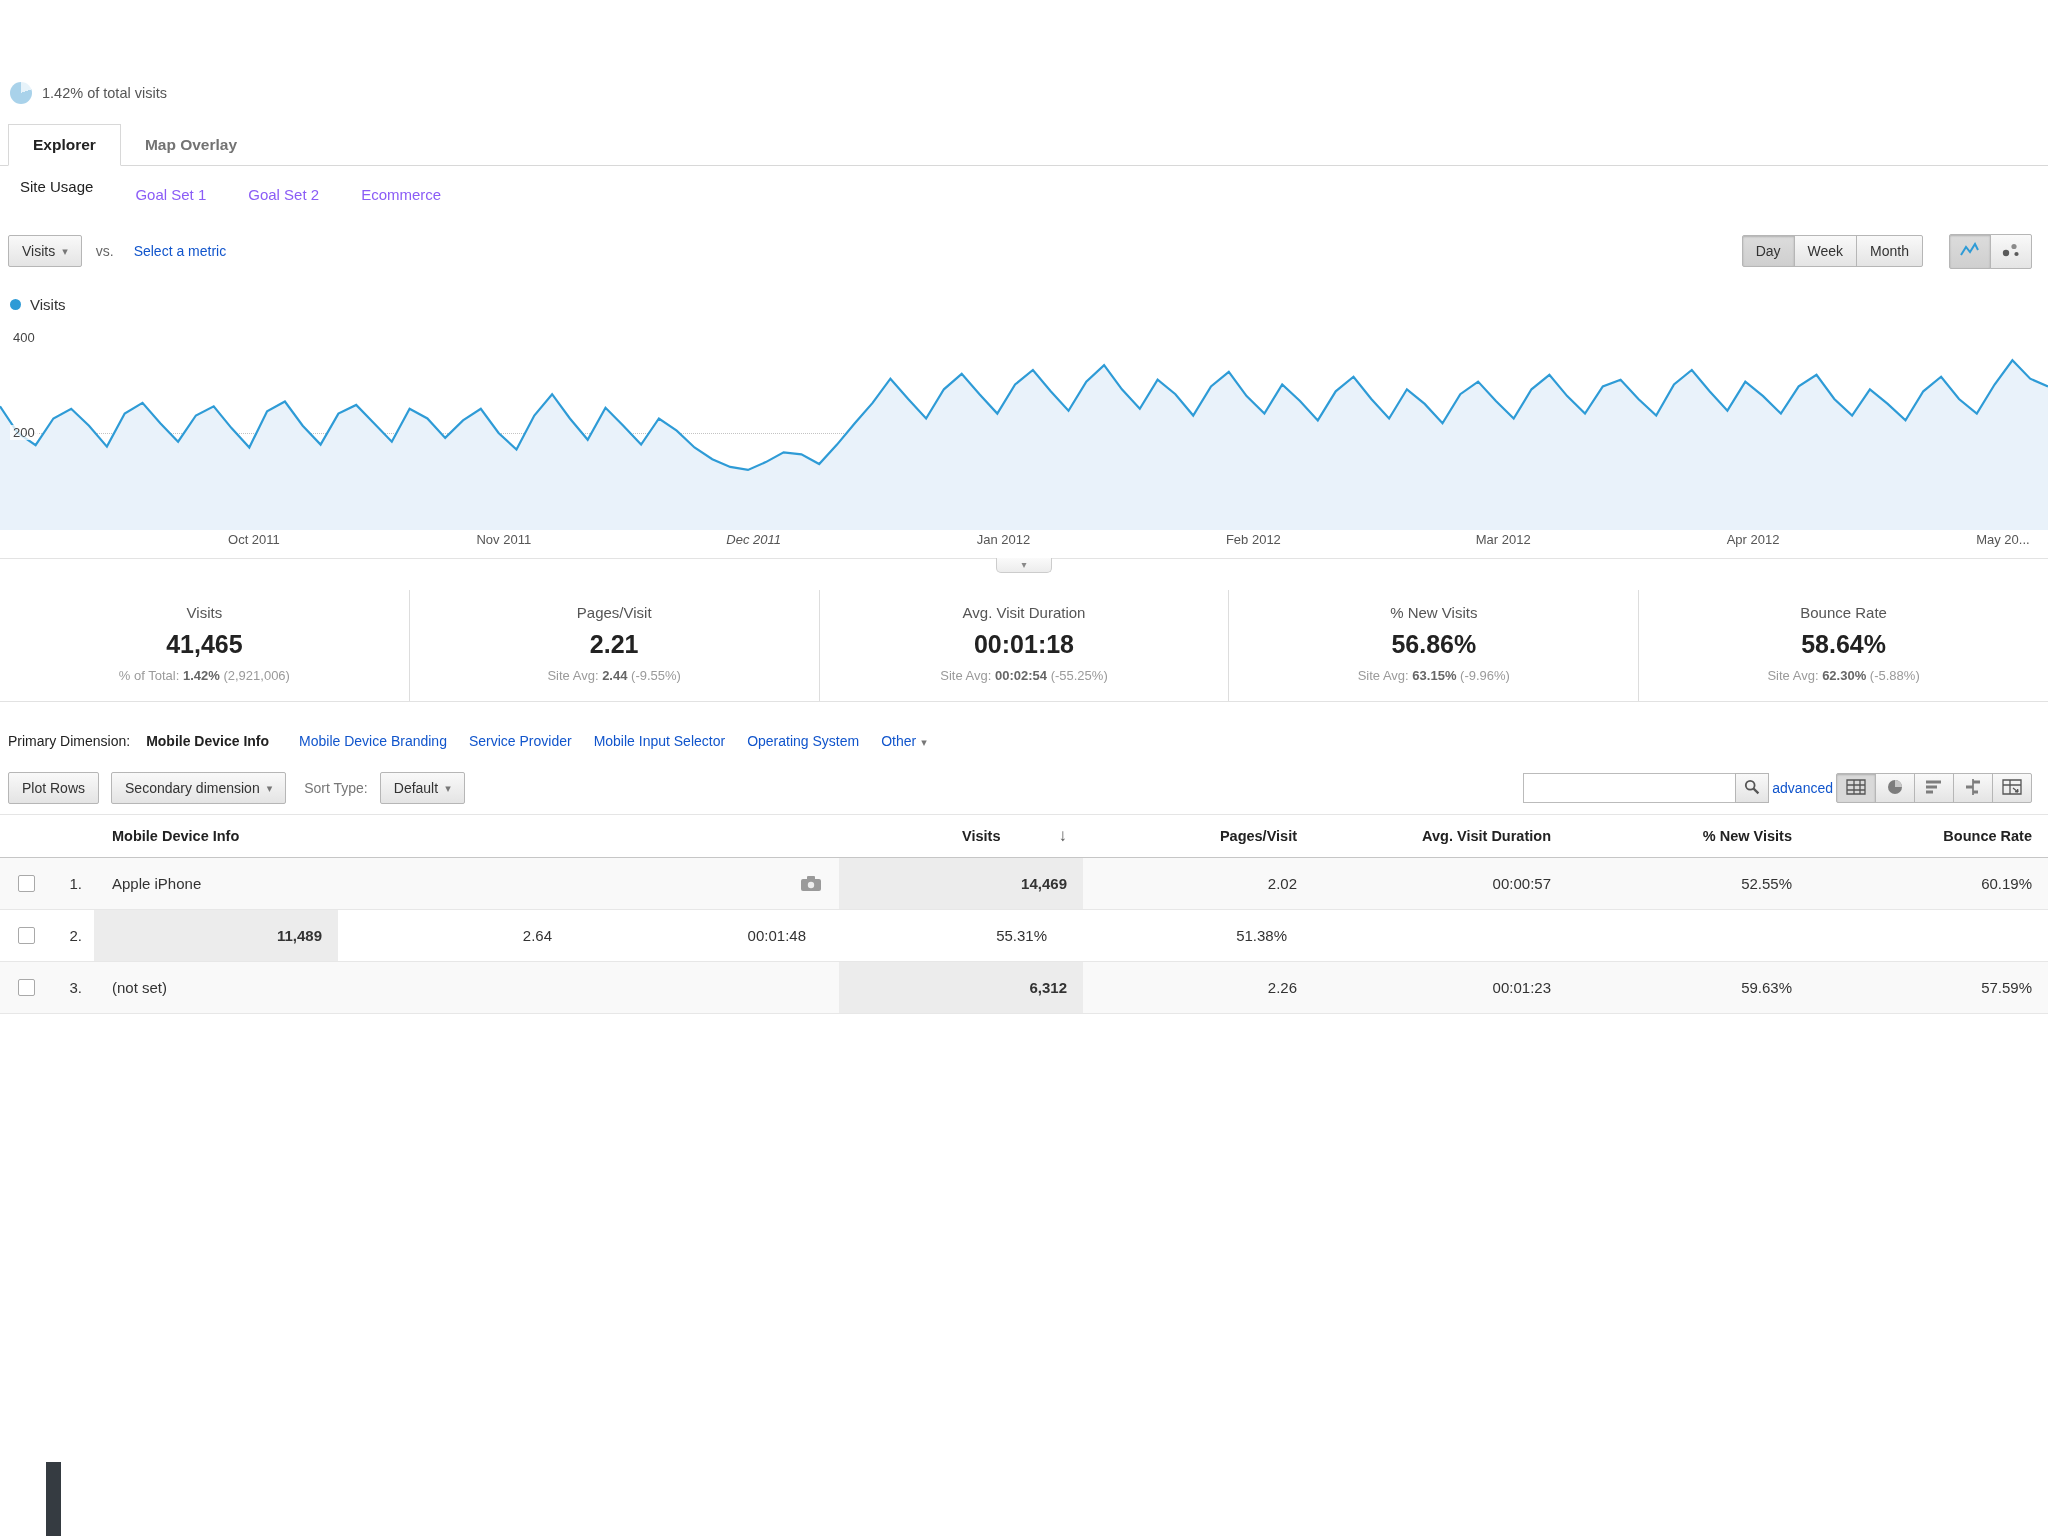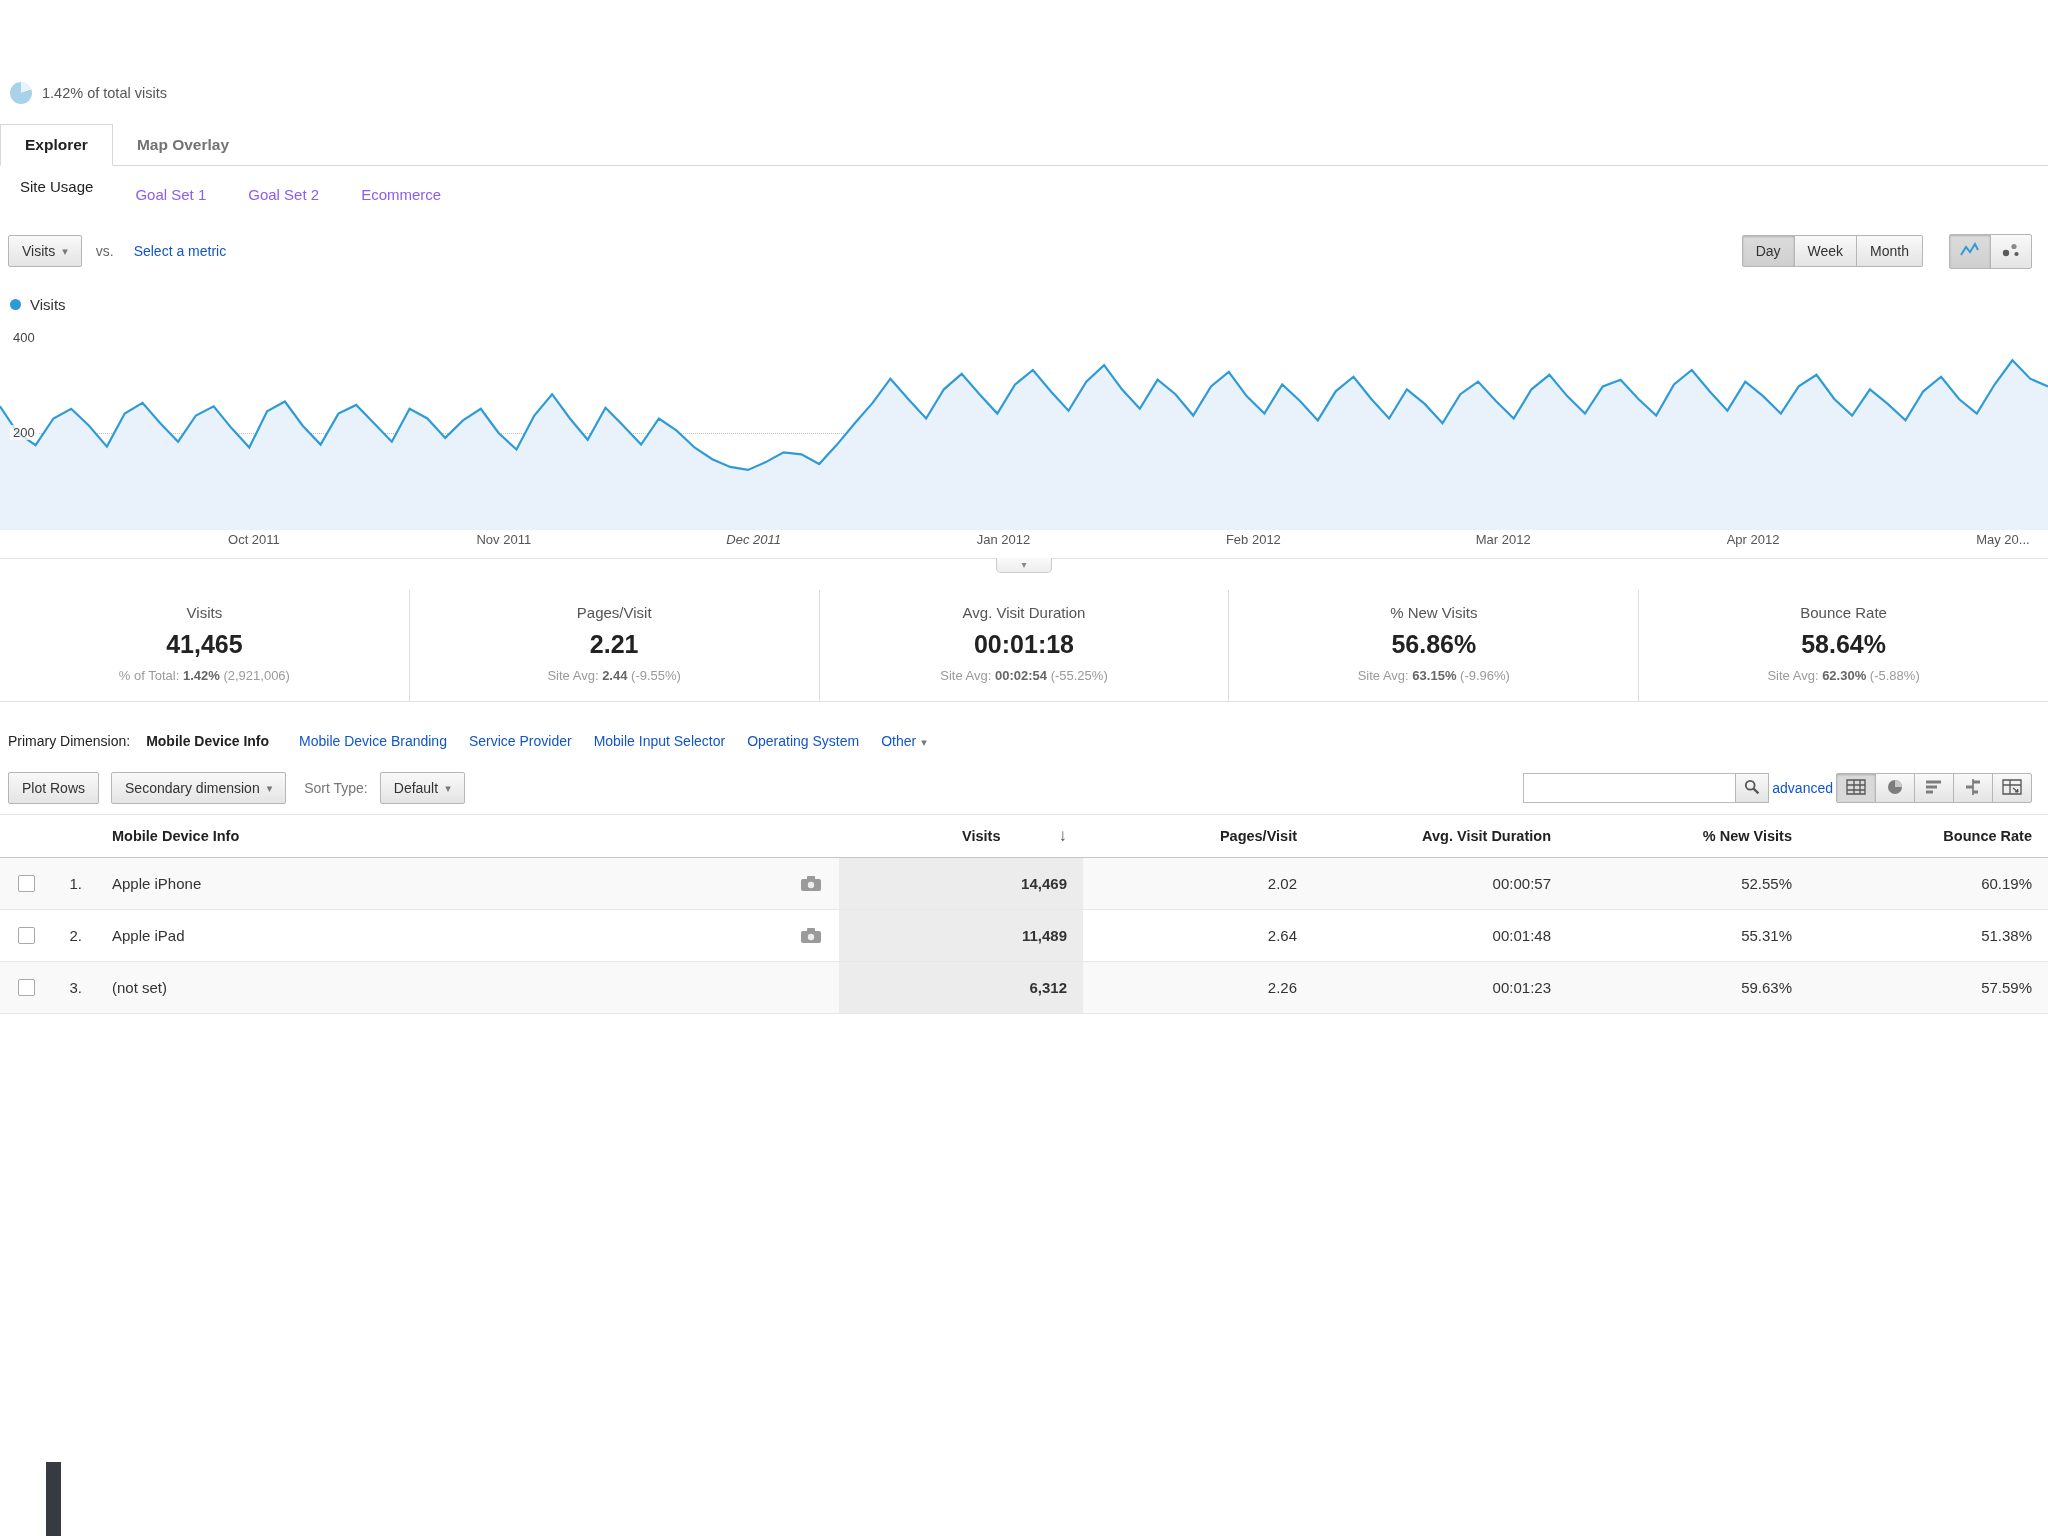--- a/index.html
+++ b/index.html
@@ -10,21 +10,21 @@
     font-family:"Liberation Sans","DejaVu Sans",sans-serif; font-size:14px;
   }
   a, .link { color:#1155cc; text-decoration:none; cursor:pointer; }
 
   
   .report-header { position:absolute; top:82px; left:10px; display:flex; align-items:center; gap:10px; color:#555; font-size:14.5px; }
   .pie-icon { width:22px; height:22px; border-radius:50%;
     background:conic-gradient(#e7f3fa 0 70deg, #a9d2ea 70deg 360deg); }
 
   
-  .main-tabs { position:absolute; top:118px; left:0; right:0; height:48px; border-bottom:1px solid #d8d8d8; display:flex; align-items:flex-end; padding-left:0; }
+  .main-tabs { position:absolute; top:118px; left:0; right:0; height:48px; border-bottom:1px solid #d8d8d8; display:flex; align-items:flex-end; padding-left:8px; }
   .tab { padding:11px 24px; font-weight:bold; font-size:15.5px; }
   .tab.active { border:1px solid #d8d8d8; border-bottom:1px solid #fff; margin-bottom:-1px; background:#fff; color:#222; }
   .tab.inactive { color:#737373; cursor:pointer; }
 
   
   .subtabs { position:absolute; top:164px; left:20px; height:44px; display:flex; align-items:center; gap:42px; font-size:15px; }
   .subtab.active { color:#222; }
   .subtab.inactive { color:#8b5cf6; cursor:pointer;margin-top:16px; }
 
   
@@ -361,30 +361,20 @@
         <div class="num w-pages">2.02</div>
         <div class="num w-dur">00:00:57</div>
         <div class="num w-new">52.55%</div>
         <div class="num w-bounce">60.19%</div>
       </div>
       <div class="trow">
         <div class="cell-check">
           <span class="checkbox"></span>
         </div>
         <div class="cell-rank">2.</div>
-        <div class="cell-label">
-          <span>Apple iPad</span>
-          <span class="camera">
-            <svg width="20" height="15" viewBox="0 0 20 15">
-              <rect x="0" y="3" width="20" height="12" rx="2" fill="#9a9a9a"></rect>
-              <rect x="6" y="0" width="8" height="5" rx="1" fill="#9a9a9a"></rect>
-              <circle cx="10" cy="9" r="3.2" fill="#ededed"></circle>
-            </svg>
-          </span>
-        </div>
         <div class="num w-visits cell-visits">11,489</div>
         <div class="num w-pages">2.64</div>
         <div class="num w-dur">00:01:48</div>
         <div class="num w-new">55.31%</div>
         <div class="num w-bounce">51.38%</div>
       </div>
       <div class="trow">
         <div class="cell-check">
           <span class="checkbox"></span>
         </div>

